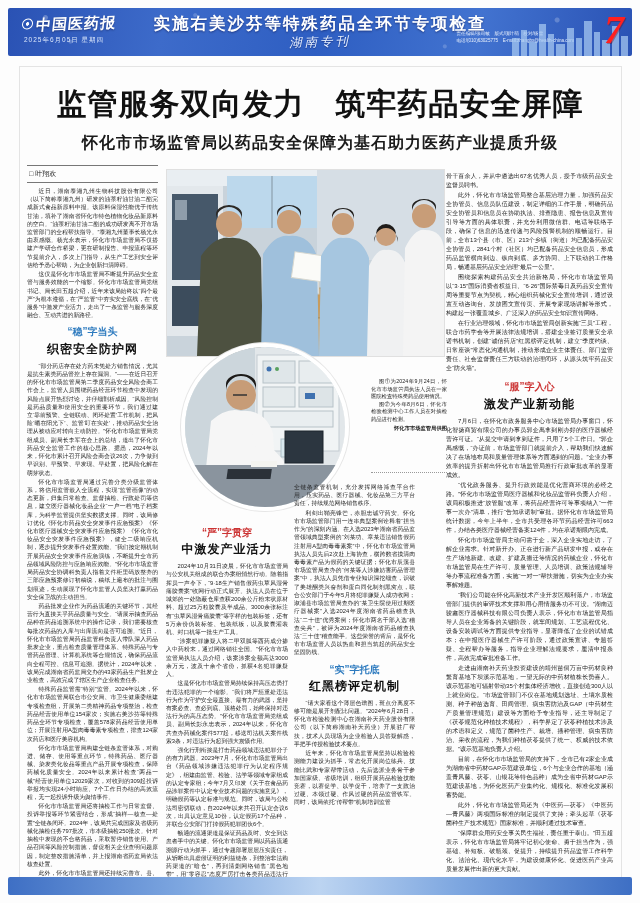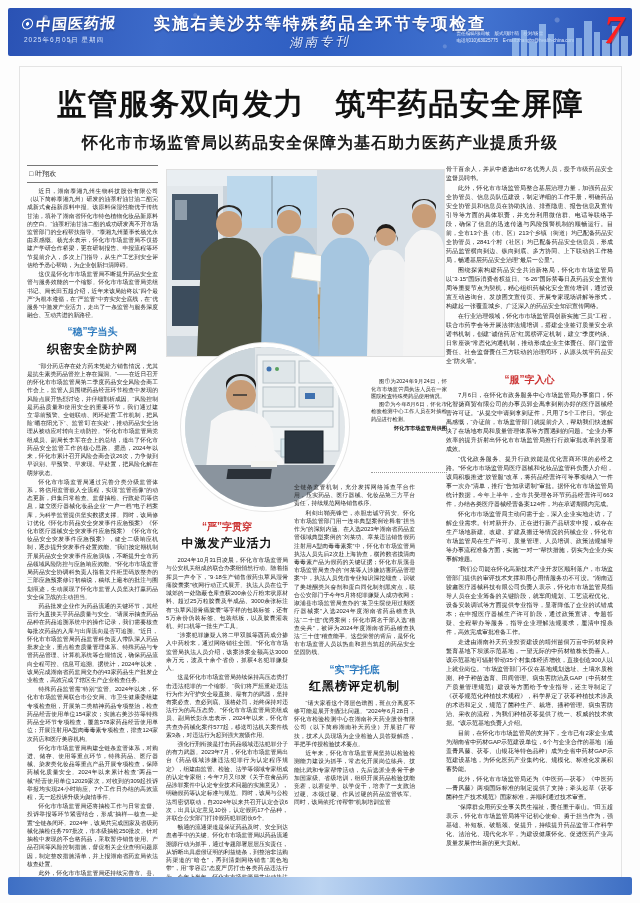--- a/index.html
+++ b/index.html
@@ -206,21 +206,21 @@
   </div>
 
   <div class="caption">
     <p>图①为2024年9月24日，怀化市市场监管局执法人员在一家医院检查特殊类药品使用情况。</p>
     <p>图②为今年8月6日，怀化市检验检测中心工作人员在对抽检药品进行检测。</p>
     <p class="credit">怀化市市场监管局供图</p>
   </div>
   <div class="dotline"></div>
 
   <div class="col" style="left:166px;top:512px;width:122px;height:368px;">
-    <div class="sec" style="margin-top:8px;">
+    <div class="sec" style="margin-top:14px;">
       <span class="tag red">“严”字贯穿</span>
       <span class="ttl">中激发产业活力</span>
       <span class="rule"></span>
     </div>
     <div>
         <p class="para">2024年10月31日凌晨，怀化市市场监管局与公安机关组成的联合办案组悄然行动。随着指挥员一声令下，“9·18生产销售假药虫草风湿骨痛胶囊案”收网行动正式展开。执法人员在位于城郊的一处隐蔽仓库查获200余公斤粉末状原材料、超过25万粒胶囊及半成品、3000余张标注有“虫草风湿骨痛胶囊”等字样的包装标签，还有5万余份伪装标签、包装纸板，以及胶囊灌装机、封口机等一批生产工具。</p>
         <p class="para">“涉案犯罪嫌疑人将二甲双胍等西药成分掺入中药粉末，通过网络销往全国。”怀化市市场监管局执法人员介绍，该案涉案金额高达3000余万元，波及十余个省份，抓获4名犯罪嫌疑人。</p>
         <p class="para">这是怀化市市场监管局持续保持高压态势打击违法犯罪的一个缩影。“我们将严惩重处违法行为作为守护安全最直接、最有力的武器，坚持有案必查、查必到底、顶格处罚，始终保持对违法行为的高压态势。”怀化市市场监管局党组成员、副局长彭永忠表示，2024年以来，怀化市共查办药械化案件577起，移送司法机关案件线索3条，对违法行为起到强大震慑作用。</p>
         <p class="para">强化行刑衔接是打击药品领域违法犯罪分子的有力武器。2023年7月，怀化市市场监管局出台《药品领域涉嫌违法犯罪行为认定程序规定》，组建由监管、检验、法学等领域专家组成的认定专家组；今年7月又印发《关于在食品药品涉罪案件中认定专业技术问题的实施意见》，明确假药等认定标准与规范。同时，该局与公检法司密切联动，自2024年以来共召开认定会议6次，出具认定意见10份，认定假药17个品种，并联合公安部门打掉假药犯罪团伙6个。</p>
         <p class="para">畅通的流通渠道是保证药品及时、安全到达患者手中的关键。怀化市市场监管局以药品流通溯源行动为抓手，通过专题部署层层压实责任，从斩断出具虚假证明的利益链条，到整治非法购药渠道的“暗仓”，再到清剿网络销售“黑色地带”，用“零容忍”态度严厉打击各类药品违法行为。今年上半年，怀化市市场监管局共出动执法人员3627人次，检查1577家药品经营单位，收集药品违法线索26条。目前，相关产品的检验工作正在有序推进中。</p>
@@ -236,29 +236,30 @@
       <span class="tag blue">“实”字托底</span>
       <span class="ttl">红黑榜评定机制</span>
       <span class="rule"></span>
     </div>
     <div>
         <p class="para">“请大家看这个薄层色谱图，斑点分离度不够可能是展开剂配比问题。”2024年6月28日，怀化市检验检测中心在湖南补天药业股份有限公司（以下简称湖南补天药业）开展驻厂帮扶，技术人员现场为企业检验人员答疑解惑，手把手传授检验技术要点。</p>
         <p class="para">近年来，怀化市市场监管局坚持以检验检测能力建设为抓手，常态化开展岗位练兵、技能比武和专家帮带活动，先后选派业务骨干参加国家级、省级培训，组织开展药品检验技能竞赛，以赛促学、以学促干，培养了一支政治过硬、本领过硬、作风过硬的药品监管铁军。同时，该局依托“传帮带”机制培训监管</p>
       </div>
   </div>
 
-  <div class="col" style="left:446px;top:165px;width:167px;height:716px;font-size:6px;line-height:1.5;">
+  <div class="col" style="left:446px;top:172px;width:167px;height:716px;font-size:6px;line-height:1.5;">
     <p class="para noindent">骨干百余人，并从中遴选出67名优秀人员，授予市级药品安全监督员聘书。</p>
     <div>
         <p class="para">此外，怀化市市场监管局整合基层治理力量，加强药品安全协管员、信息员队伍建设，制定详细的工作手册，明确药品安全协管员和信息员在协助执法、排查隐患、报告信息及宣传引导等方面的具体职责，并充分利用微信群、电话等联络手段，确保了信息的迅速传递与风险预警机制的顺畅运行。目前，全市13个县（市、区）213个乡镇（街道）均已配备药品安全协管员，2841个村（社区）均已配备药品安全信息员，形成药品监管横向到边、纵向到底、多方协同、上下联动的工作格局，畅通基层药品安全治理“最后一公里”。</p>
         <p class="para">围绕探索构建药品安全共治新格局，怀化市市场监管局以“3·15”国际消费者权益日、“6·26”国际禁毒日及药品安全宣传周等重要节点为契机，精心组织药械化安全宣传培训，通过设置互动咨询台、发放图文宣传页、开展专家现场讲解等形式，构建起一张覆盖城乡、广泛深入的药品安全知识宣传网络。</p>
         <p class="para">在行业治理领域，怀化市市场监管局创新实施“三员”工程，联合市药学会等开展法律法规培训，搭建企业签订质量安全承诺书机制，创建“诚信药店”红黑榜评定机制，建立“季度约谈、日常座谈”常态化沟通机制，推动形成企业主体责任、部门监管责任、社会监督责任三方联动的治理闭环，从源头筑牢药品安全“防火墙”。</p>
       </div>
     <div class="sec">
       <span class="tag red">“服”字入心</span>
+      <span class="ttl">激发产业新动能</span>
       <span class="rule"></span>
     </div>
     <div>
         <p class="para">7月6日，在怀化市政务服务中心市场监管局办事窗口，怀化智扬商贸有限公司的办事员郭企禹拿到刚办好的医疗器械经营许可证。“从提交申请到拿到证件，只用了5个工作日。”郭企禹感慨，“办证前，市场监管部门就提前介入，帮助我们快速解决了在场地布局和质量管理体系等方面遇到的问题。”企业办事效率的提升折射出怀化市市场监管局推行行政审批改革的显著成效。</p>
         <p class="para">“优化政务服务、提升行政效能是优化营商环境的必经之路。”怀化市市场监管局医疗器械和化妆品监管科负责人介绍，该局积极推进“放管服”改革，将药品经营许可等事项纳入“一件事一次办”清单，推行“告知承诺制”审批。据怀化市市场监管局统计数据，今年上半年，全市共受理各环节药品经营许可663件，办结各类医疗器械经营备案124件，均在承诺期限内完成。</p>
         <p class="para">怀化市市场监管局主动问需于企，深入企业实地走访，了解企业需求。针对新开办、正在进行新产品研发申报，或存在生产场地新建、改建、扩建及搬迁等情况的药械企业，怀化市市场监管局在生产许可、质量管理、人员培训、政策法规辅导等办事流程准备方面，实施“一对一”帮扶措施，切实为企业办实事解难题。</p>
         <p class="para">“我们公司能在怀化高新技术产业开发区顺利落户，市场监管部门提供的审评技术支撑和用心用情服务功不可没。”湖南迈骏鑫医疗器械科技有限公司负责人表示，怀化市市场监管局指导人员在企业筹备的关键阶段，就车间规划、工艺流程优化、设备安装调试等方面提供专业指导，显著降低了企业的试错成本；在申报医疗器械生产许可阶段，通过政策宣讲、专题答疑、全程帮办等服务，指导企业理解法规要求，厘清申报条件，高效完成审批准备工作。</p>
         <p class="para">走进由湖南补天药业投资建设的靖州苗侗万亩中药材良种繁育基地下坝溪示范基地，一望无际的中药材植株长势喜人。该示范基地可辐射带动35个村集体经济增收，直接创造300人以上就业岗位。“市场监管部门不仅在基地规划选址、土壤水质检测、种子种苗选育、田间管理、病虫害防治及GAP（中药材生产质量管理规范）建设等方面给予专业指导，还主导制定了《茯苓规范化种植技术规程》，科学界定了茯苓种植技术涉及的术语和定义，规范了菌种生产、栽培、播种管理、病虫害防治、采收的流程，为我们种植茯苓提供了统一、权威的技术依据。”该示范基地负责人介绍。</p>
         <p class="para">目前，在怀化市市场监管局的支持下，全市已有2家企业成为湖南省中药材GAP示范建设单位，6个与企业合作的基地（涵盖青风藤、茯苓、山银花等特色品种）成为全省中药材GAP示范建设基地，为怀化医药产业集约化、规模化、标准化发展积蓄势能。</p>
         <p class="para">此外，怀化市市场监管局还为《中医药—茯苓》《中医药—青风藤》两项国际标准的制定提供了支持；牵头起草《茯苓菌种生产技术规范》国家标准，并顺利通过技术审查。</p>

